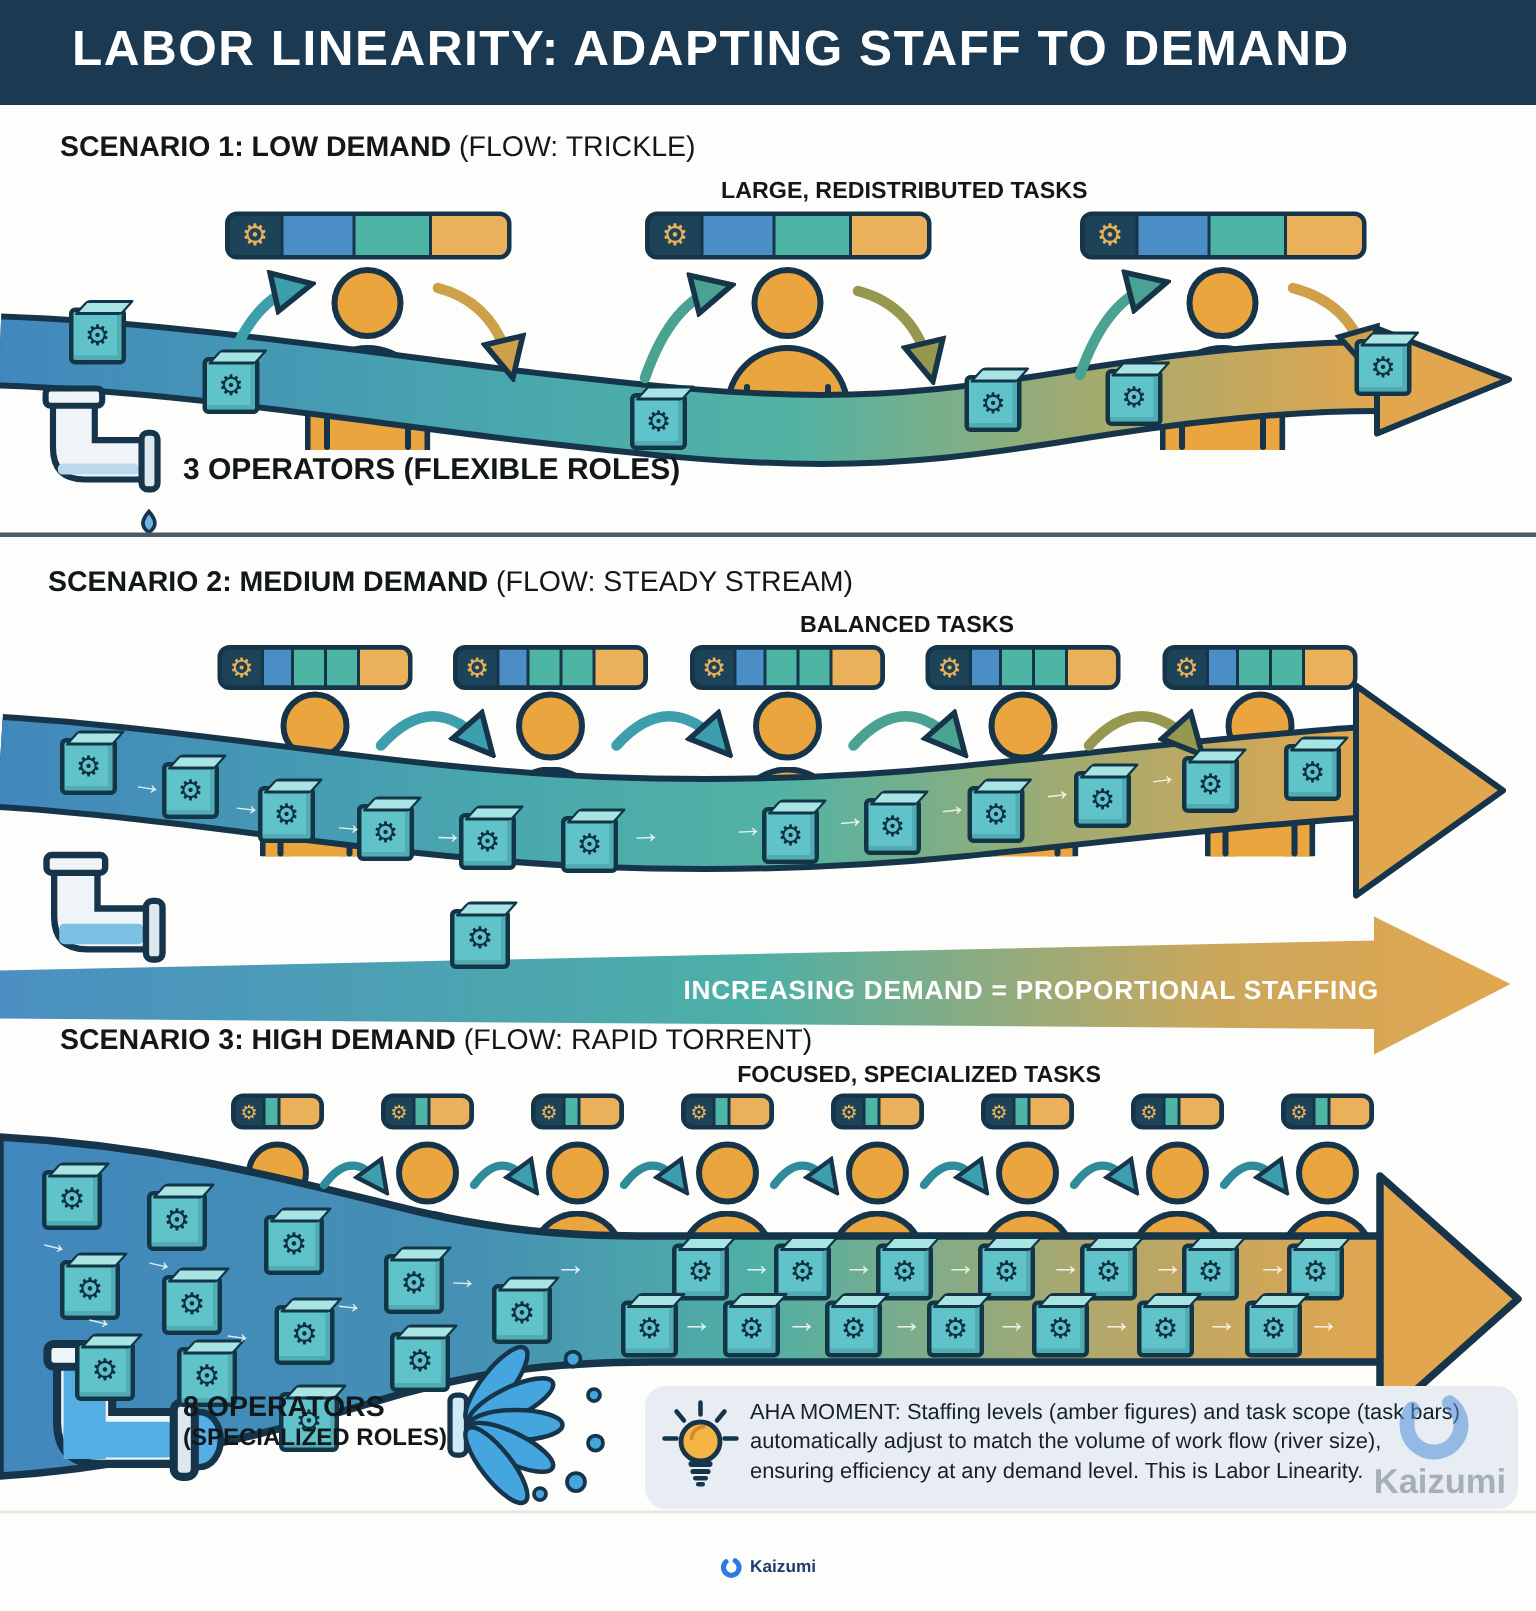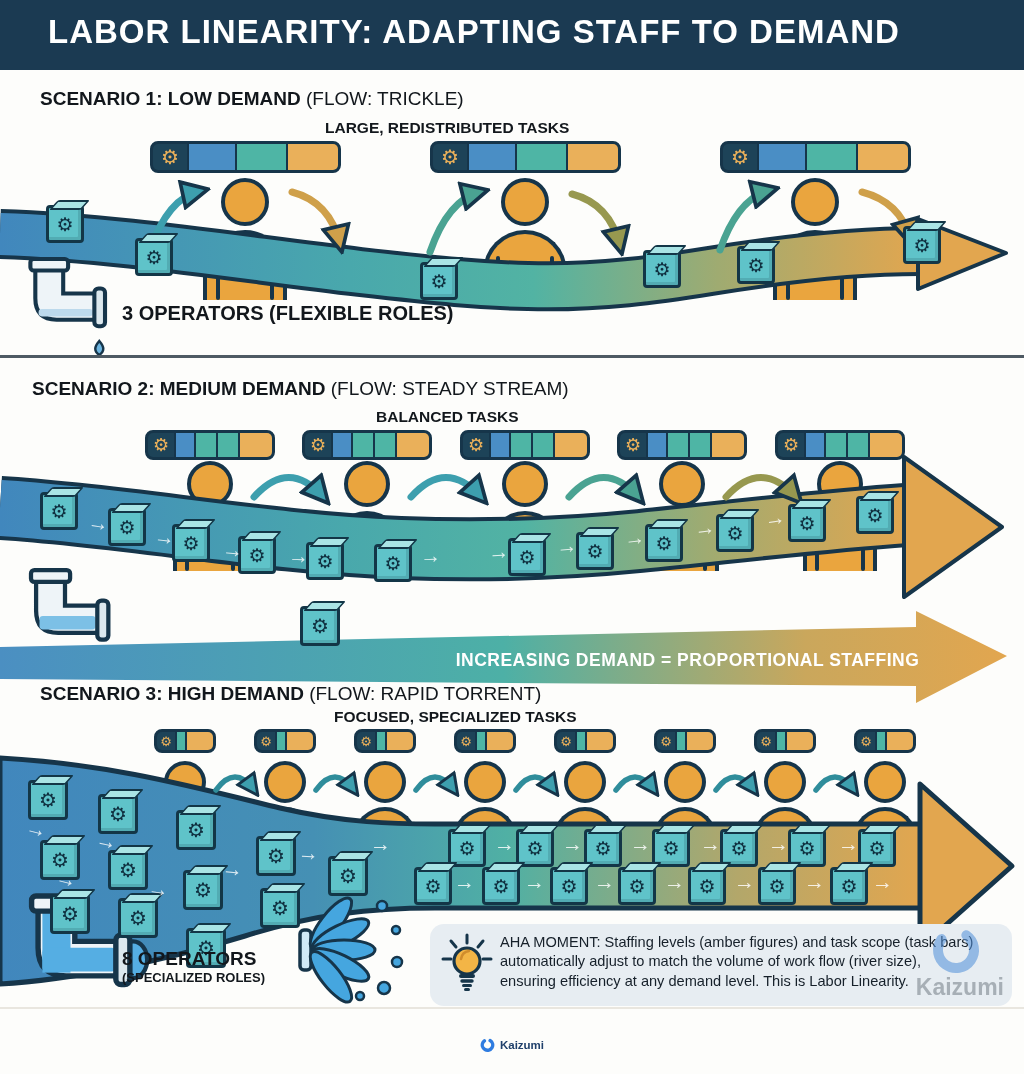--- a/index.html
+++ b/index.html
@@ -4,21 +4,21 @@
 <style>
   html,body{margin:0;padding:0;background:#ffffff}
   #canvas{position:relative;width:1024px;height:1074px;background:#fdfdfb;overflow:hidden;
           font-family:"Liberation Sans",sans-serif;color:#12171c}
   
   .hdr{position:absolute;left:0;top:0;width:100%;height:70px;background:var(--headerbg);z-index:6}
   .hdr h1{margin:0;padding-left:48px;line-height:64px;font-size:33px;font-weight:800;color:#fff;letter-spacing:1px;white-space:nowrap}
   
   .sct{position:absolute;font-size:19px;z-index:6;white-space:nowrap}
   .sct b{font-weight:800}
-  .tlabel{position:absolute;font-size:15.5px;font-weight:800;text-align:left;z-index:6}
+  .tlabel{position:absolute;font-size:15.5px;font-weight:800;text-align:right;z-index:6}
   .olabel{position:absolute;font-weight:800;z-index:6;white-space:nowrap}
   .olabel .l2{font-weight:600}
   
   svg.scene{position:absolute;left:0;top:0;z-index:2}
   
   .op{position:absolute;z-index:1}
   .op .head{border-radius:50%;background:var(--operator);border:4px solid var(--outline);margin:0 auto}
   .op .body{position:relative;background:var(--operator);border:4px solid var(--outline);border-bottom:none;margin-top:4px}
   .op .body::before,.op .body::after{content:"";position:absolute;top:34%;bottom:0;width:4px;background:var(--outline);border-radius:3px}
   .op .body::before{left:12%}
@@ -64,23 +64,23 @@
 
   <div class="sct" style="left:40px;top:88px"><b>SCENARIO 1: LOW DEMAND</b><span> (FLOW: TRICKLE)</span></div>
   <div class="sct" style="left:32px;top:378px"><b>SCENARIO 2: MEDIUM DEMAND</b><span> (FLOW: STEADY STREAM)</span></div>
   <div class="sct" style="left:40px;top:683px"><b>SCENARIO 3: HIGH DEMAND</b><span> (FLOW: RAPID TORRENT)</span></div>
 
   <div class="tlabel" style="left:325px;top:119px;width:400px">LARGE, REDISTRIBUTED TASKS</div>
   <div class="tlabel" style="left:376px;top:408px;width:300px">BALANCED TASKS</div>
   <div class="tlabel" style="left:334px;top:708px;width:400px">FOCUSED, SPECIALIZED TASKS</div>
 
   <div class="olabel" style="left:122px;top:302px;font-size:20px">3 OPERATORS (FLEXIBLE ROLES)</div>
-  <div class="olabel" style="left:122px;top:948px;font-size:19px">
+  <div class="olabel" style="left:122px;top:928px;font-size:19px">
     <div>8 OPERATORS</div>
-    <div class="l2" style="font-size:13px">(SPECIALIZED ROLES)</div>
+    <div class="l2" style="font-size:16px">(SPECIALIZED ROLES)</div>
   </div>
 
   <div class="banner-label">INCREASING DEMAND = PROPORTIONAL STAFFING</div>
 
   <div class="divider" style="top:355px;height:3px;background:#4e5a63"></div>
   <div class="divider" style="top:1007px;height:2px;background:#e9e6df"></div>
 
   <svg class="scene" width="1024" height="1074">
     <defs>
       <linearGradient id="riv1" x1="0" y1="0" x2="1" y2="0">

